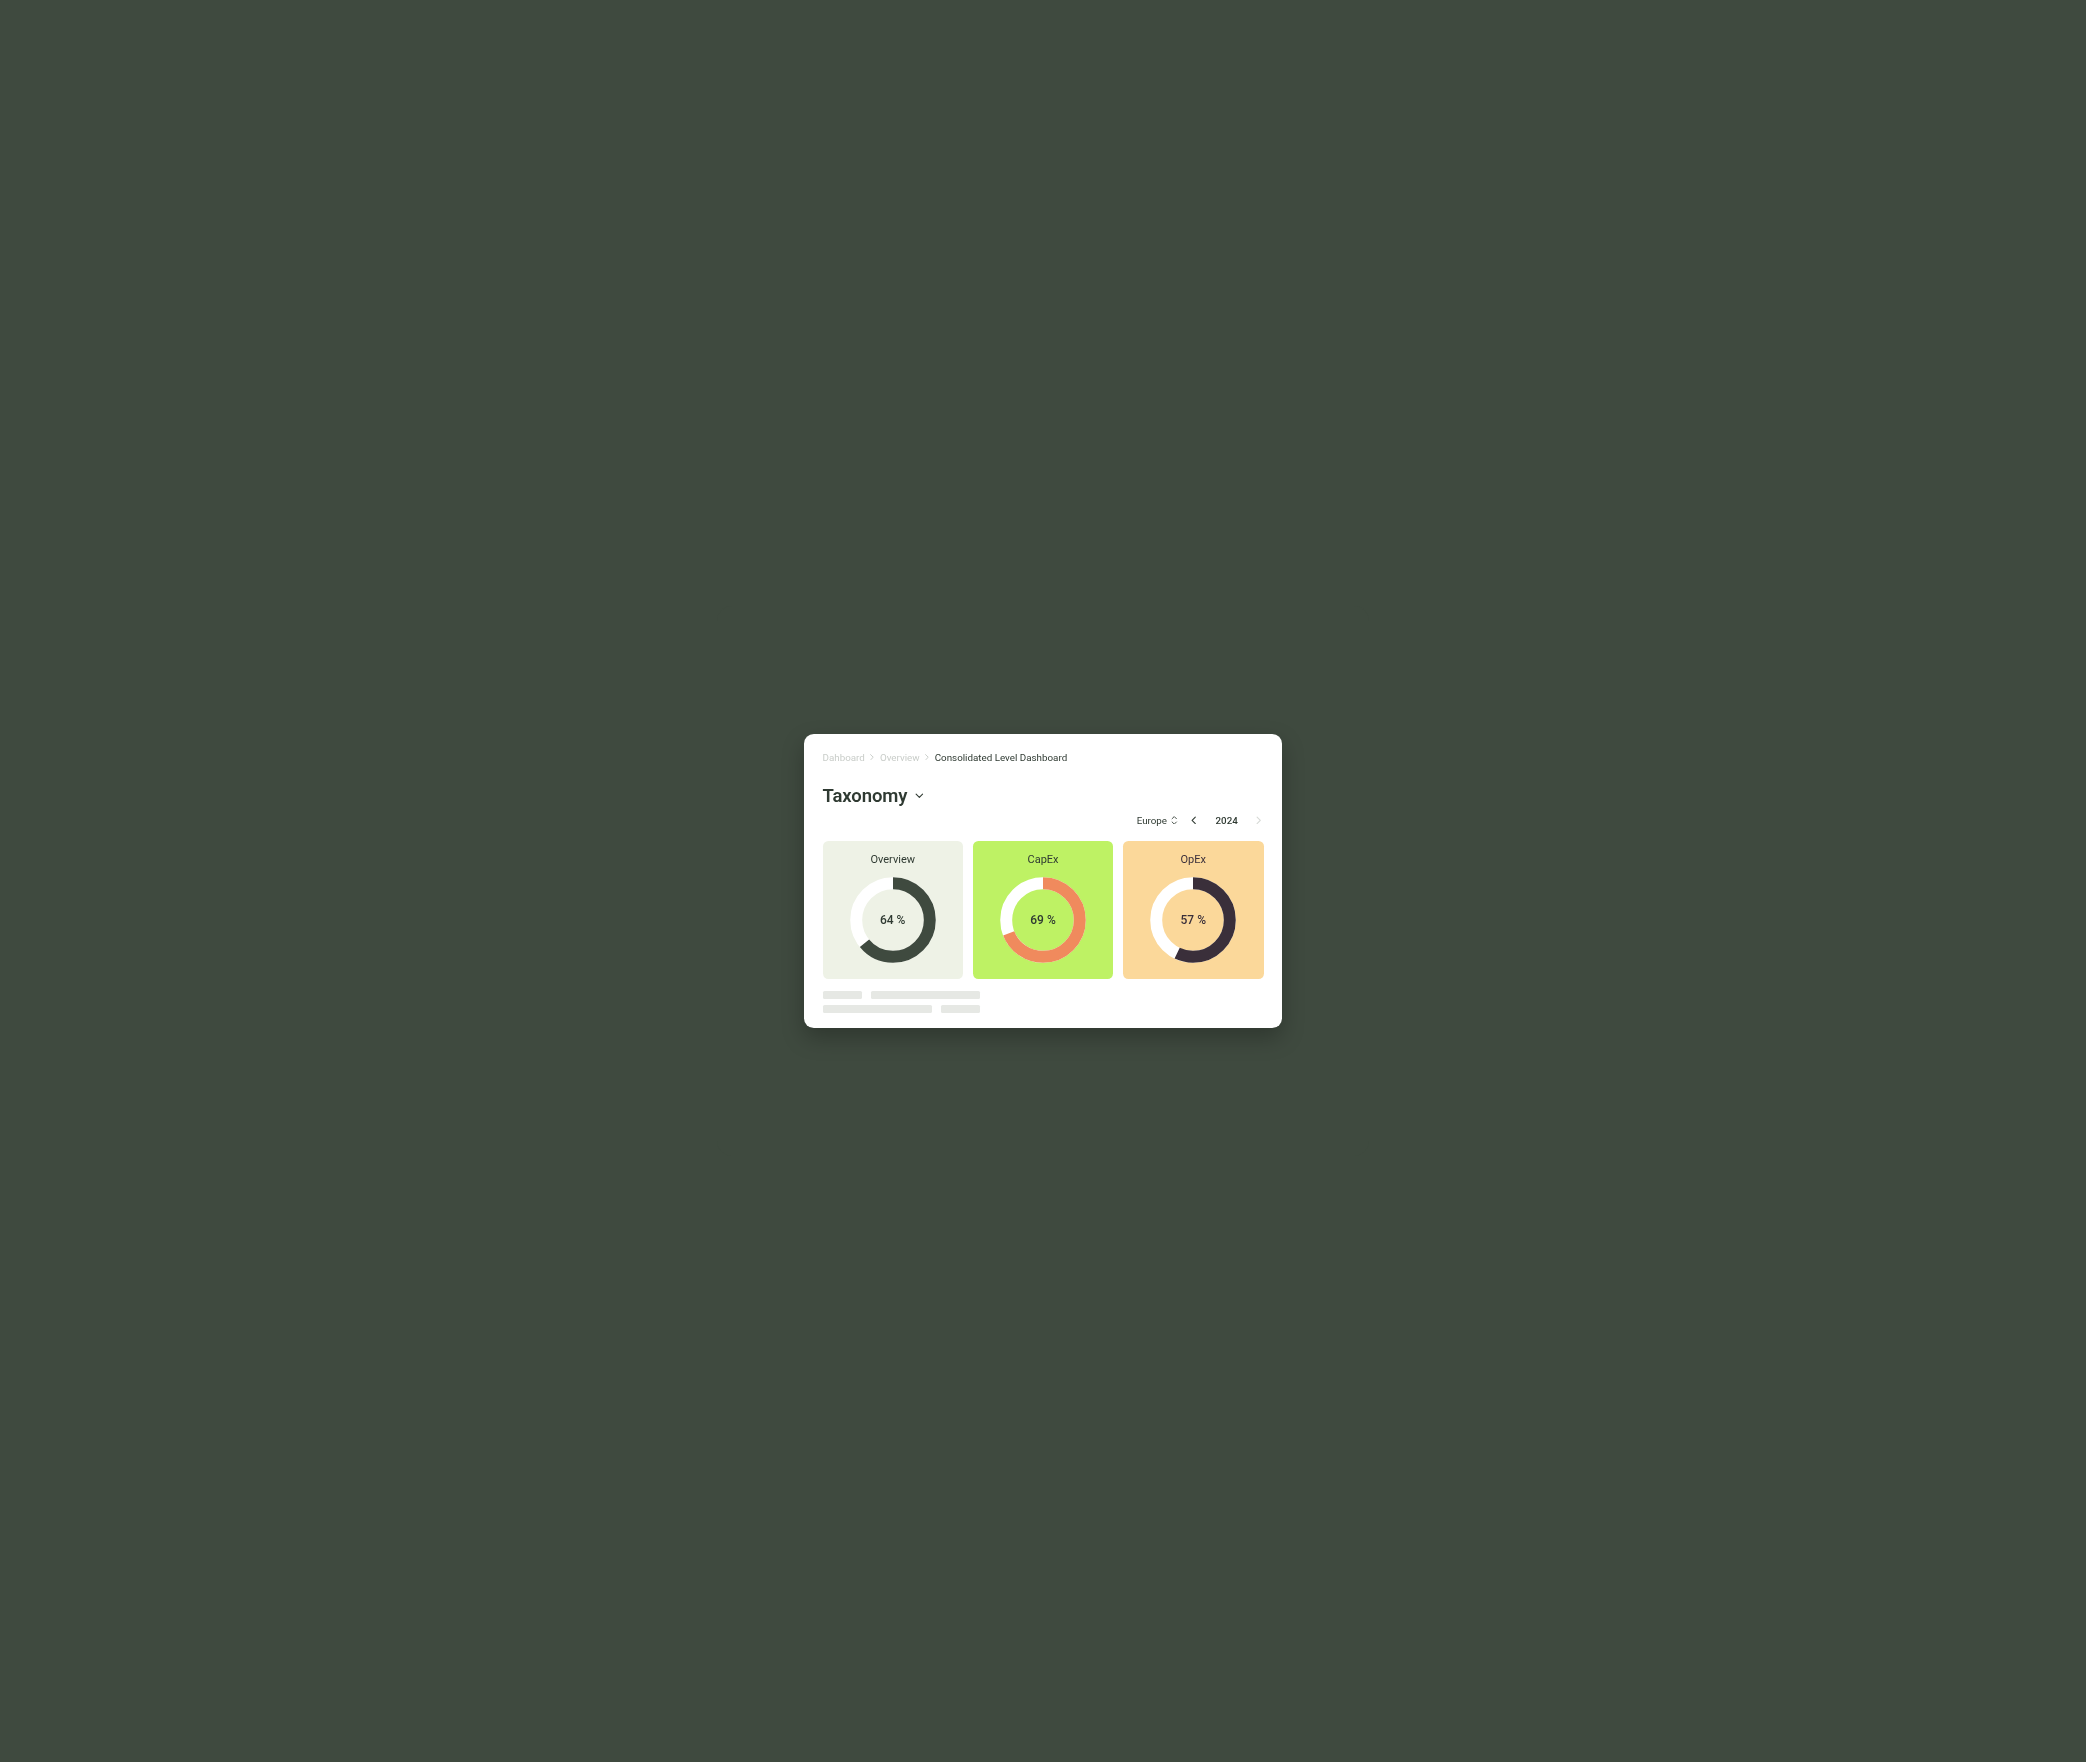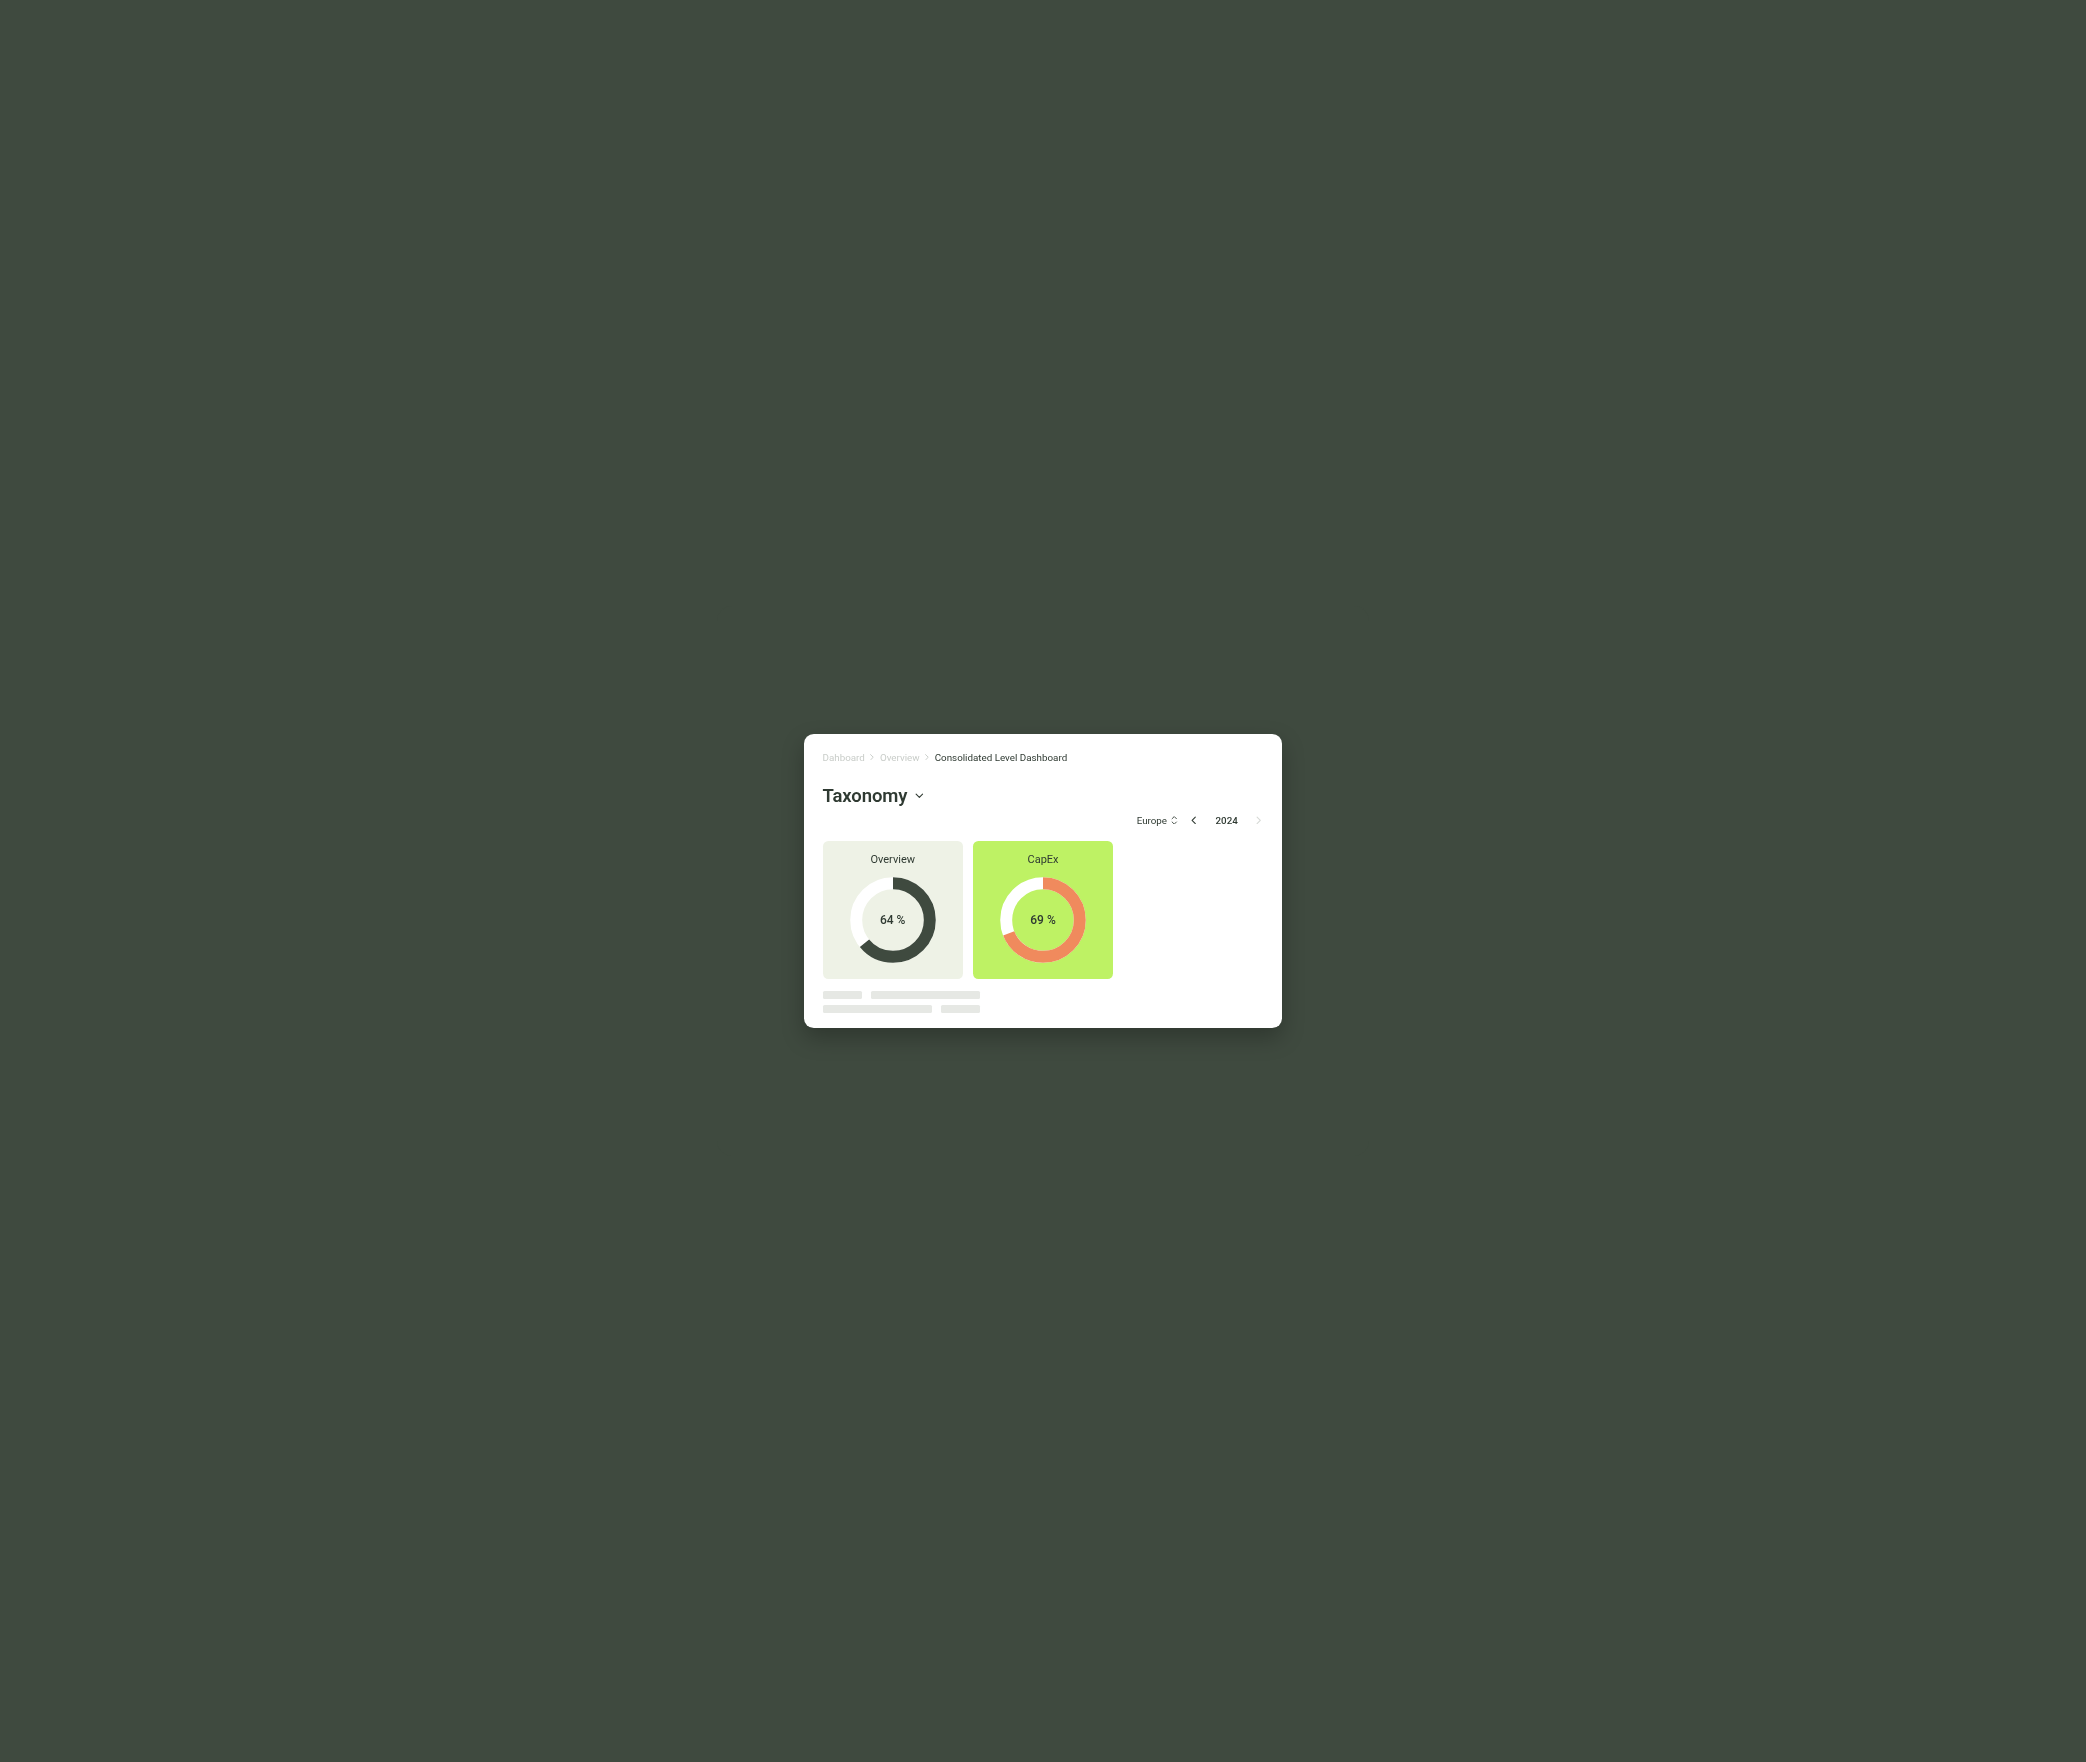--- a/index.html
+++ b/index.html
@@ -199,20 +199,30 @@
         <div class="label">CapEx</div>
         <div class="donut-wrap">
           <svg viewBox="0 0 100 100">
             <circle cx="50" cy="50" r="40" fill="none" stroke-width="13" stroke="#ffffff"></circle>
             <circle cx="50" cy="50" r="40" fill="none" stroke-width="13" stroke-dasharray="251.33" stroke="#f08a5d" stroke-dashoffset="77.91"></circle>
           </svg>
           <div class="donut-center">69 %</div>
         </div>
       </div>
 
+      <div class="metric-card card-opex">
+        <div class="label">OpEx</div>
+        <div class="donut-wrap">
+          <svg viewBox="0 0 100 100">
+            <circle cx="50" cy="50" r="40" fill="none" stroke-width="13" stroke="#ffffff"></circle>
+            <circle cx="50" cy="50" r="40" fill="none" stroke-width="13" stroke-dasharray="251.33" stroke="#3a2f3a" stroke-dashoffset="108.07"></circle>
+          </svg>
+          <div class="donut-center">57 %</div>
+        </div>
+      </div>
 
     </div>
 
     <div class="skeletons">
       <div class="skeleton-row">
         <div class="skel" style="width:39px"></div>
         <div class="skel" style="width:109px"></div>
       </div>
       <div class="skeleton-row">
         <div class="skel" style="width:109px"></div>

